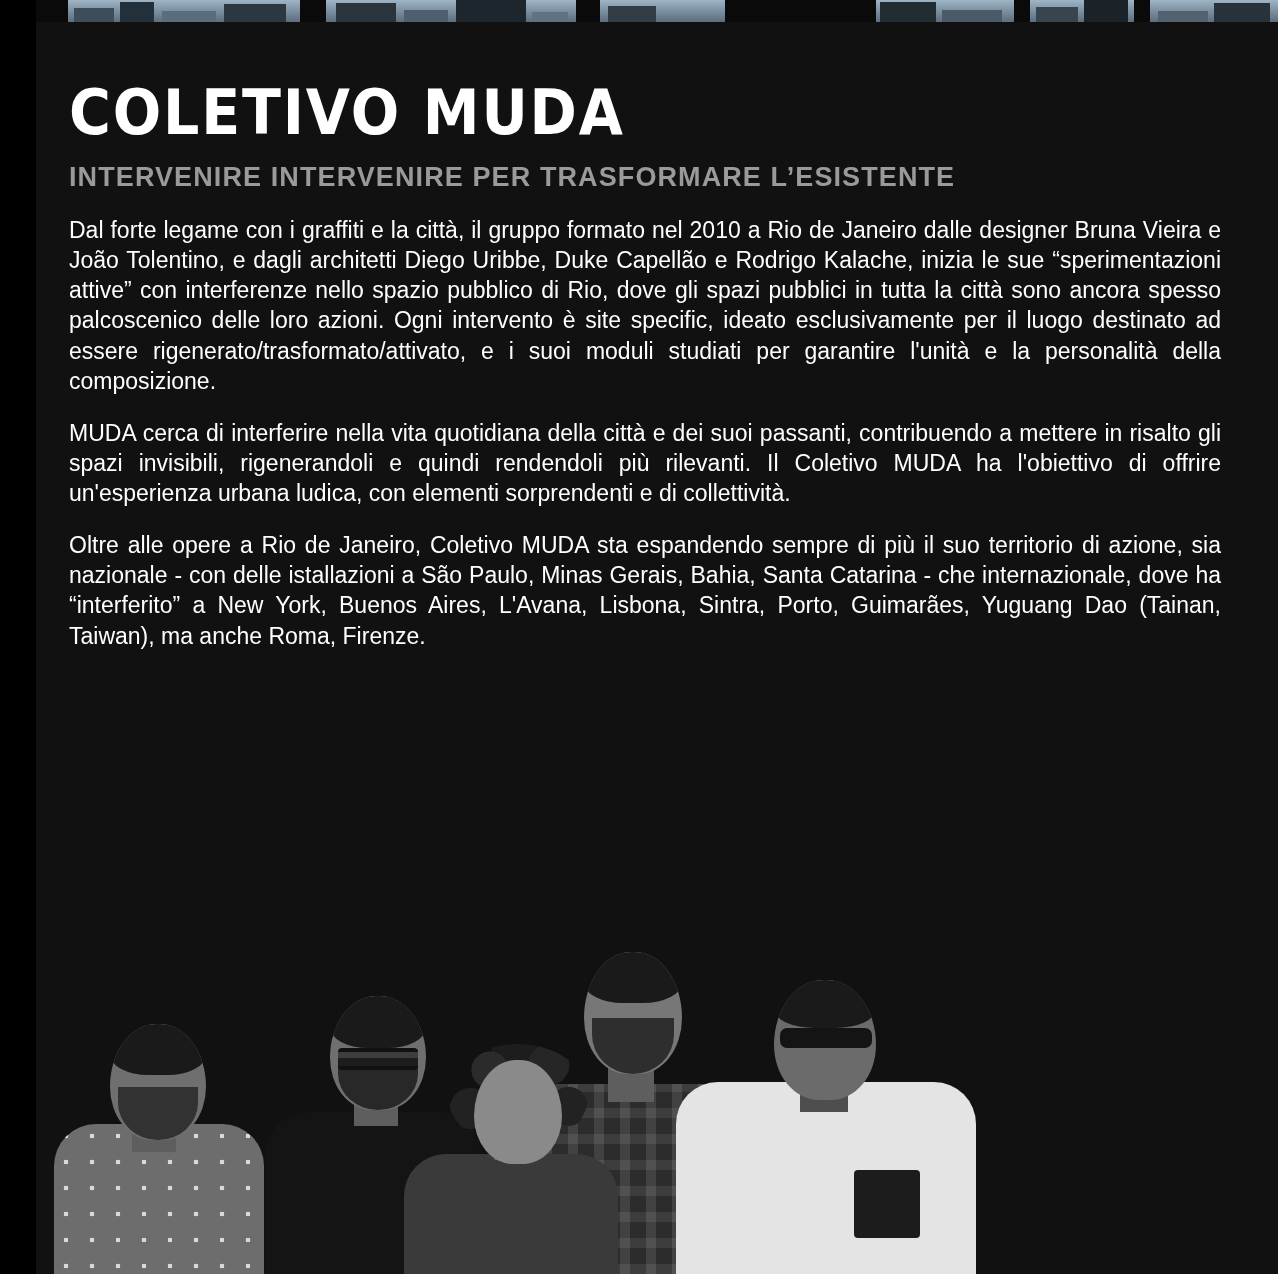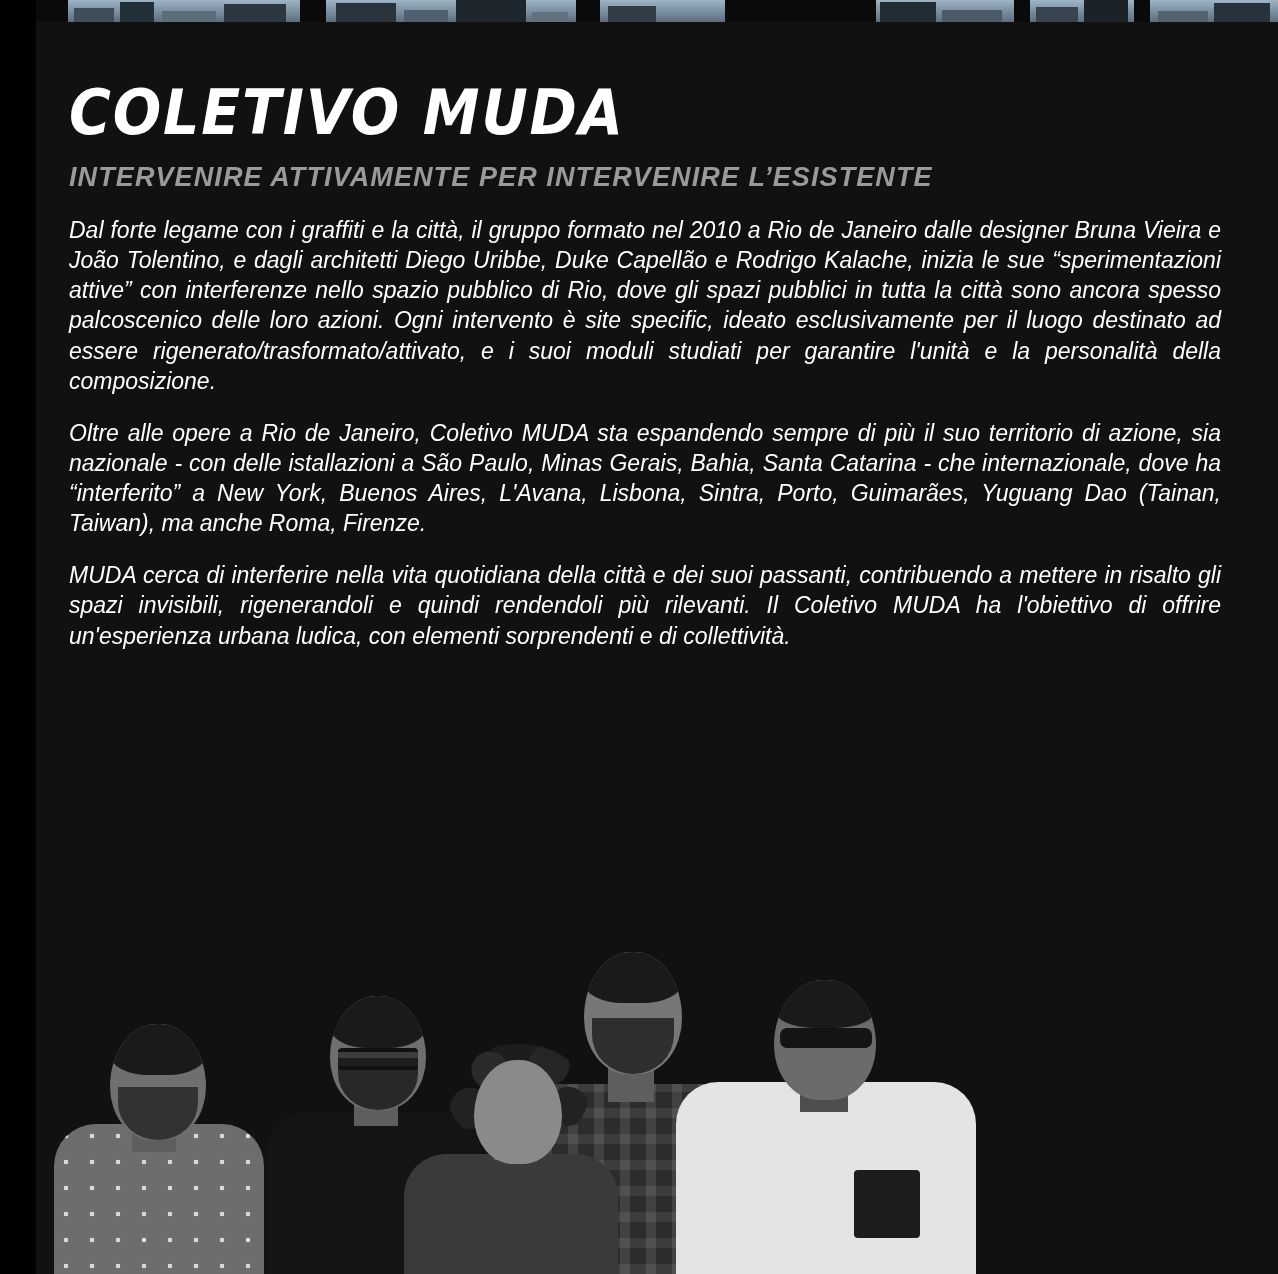--- a/index.html
+++ b/index.html
@@ -71,21 +71,20 @@
 
   
   .panel {
     position: absolute;
     top: 22px;
     left: 36px;
     width: 1242px;
     height: 1252px;
     background: #111111;
     overflow: hidden;
-    font-style: italic;
   }
   .content {
     position: absolute;
     left: 33px;
     top: 60px;
     width: 1152px;
   }
 
   h1.title {
     margin: 0;
@@ -297,24 +296,24 @@
     <div class="sky"></div>
     <div class="bldg b1"></div>
     <div class="bldg b2"></div>
   </div>
 </div>
 
 <div class="panel">
 
   <div class="content">
     <h1 class="title">COLETIVO MUDA</h1>
-    <h2 class="subtitle">INTERVENIRE ATTIVAMENTE PER INTERVENIRE L’ESISTENTE</h2>
+    <h2 class="subtitle">INTERVENIRE INTERVENIRE PER TRASFORMARE L’ESISTENTE</h2>
     <p class="body">Dal forte legame con i graffiti e la città, il gruppo formato nel 2010 a Rio de Janeiro dalle designer Bruna Vieira e João Tolentino, e dagli architetti Diego Uribbe, Duke Capellão e Rodrigo Kalache, inizia le sue “sperimentazioni attive” con interferenze nello spazio pubblico di Rio, dove gli spazi pubblici in tutta la città sono ancora spesso palcoscenico delle loro azioni. Ogni intervento è site specific, ideato esclusivamente per il luogo destinato ad essere rigenerato/trasformato/attivato, e i suoi moduli studiati per garantire l'unità e la personalità della composizione.</p>
+    <p class="body">MUDA cerca di interferire nella vita quotidiana della città e dei suoi passanti, contribuendo a mettere in risalto gli spazi invisibili, rigenerandoli e quindi rendendoli più rilevanti. Il Coletivo MUDA ha l'obiettivo di offrire un'esperienza urbana ludica, con elementi sorprendenti e di collettività.</p>
     <p class="body last-left">Oltre alle opere a Rio de Janeiro, Coletivo MUDA sta espandendo sempre di più il suo territorio di azione, sia nazionale - con delle istallazioni a São Paulo, Minas Gerais, Bahia, Santa Catarina - che internazionale, dove ha “interferito” a New York, Buenos Aires, L'Avana, Lisbona, Sintra, Porto, Guimarães, Yuguang Dao (Tainan, Taiwan), ma anche Roma, Firenze.</p>
-    <p class="body">MUDA cerca di interferire nella vita quotidiana della città e dei suoi passanti, contribuendo a mettere in risalto gli spazi invisibili, rigenerandoli e quindi rendendoli più rilevanti. Il Coletivo MUDA ha l'obiettivo di offrire un'esperienza urbana ludica, con elementi sorprendenti e di collettività.</p>
   </div>
 
   <div class="handle">@COLETIVOMUDA</div>
 
   <div class="photo">
     <div class="person pA">
       <div class="torso"></div>
       <div class="neck"></div>
       <div class="head">
         <div class="hair"></div>

